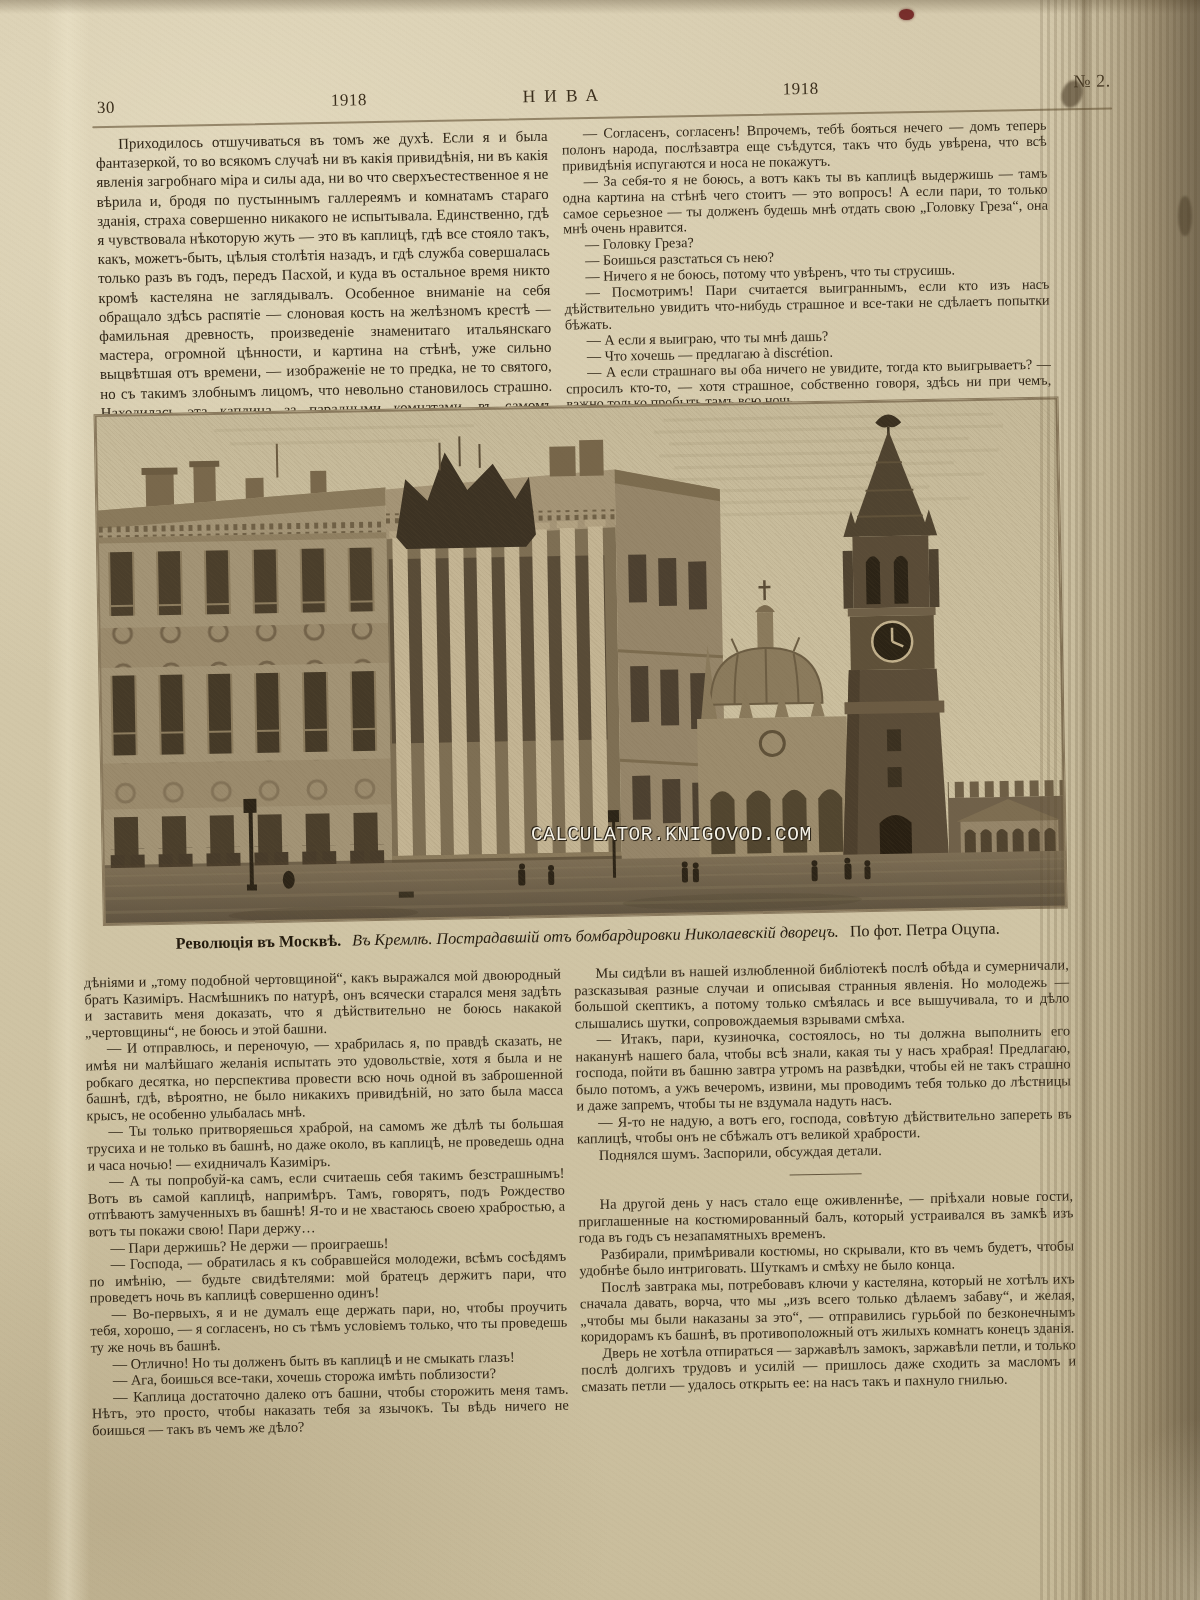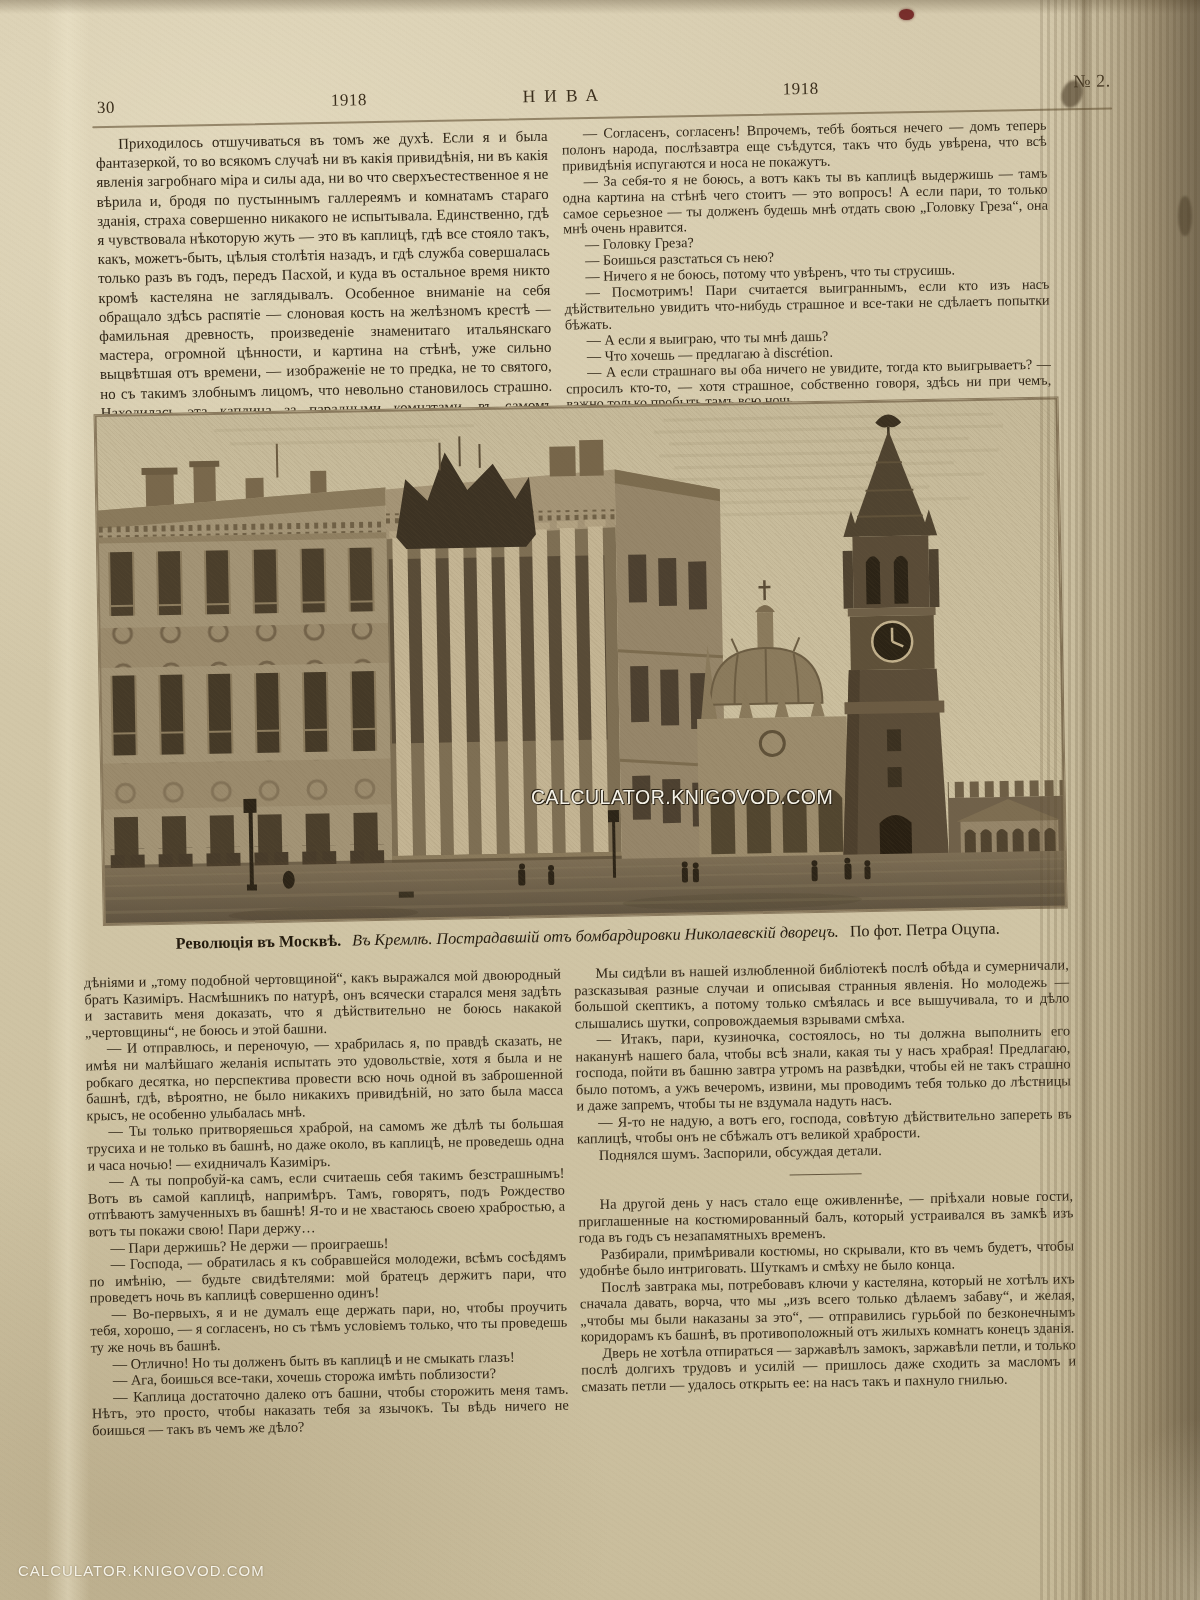--- a/index.html
+++ b/index.html
@@ -55,22 +55,22 @@
     border:1px solid #8a7a5e;box-sizing:border-box;background:#c9bd9e;}
   .photo svg{display:block;width:100%;height:100%;}
   .photo-overlay{position:absolute;inset:0;pointer-events:none;
     background:repeating-linear-gradient(45deg,rgba(110,92,62,.07) 0 1px,rgba(0,0,0,0) 1px 3px);}
 
   .caption{position:absolute;top:936px;left:95px;width:955px;text-align:center;font-size:16.2px;color:#241b0e;}
   .cap-b{font-weight:bold;}
   .cap-i{font-style:italic;margin-left:7px;}
   .cap-c{margin-left:7px;}
 
-  .watermark{position:absolute;z-index:6;font-family:Liberation Sans, sans-serif;
-    color:#f6f3e8;white-space:nowrap;}
+  .watermark{position:absolute;z-index:6;font-family:Liberation Mono, monospace;
+    color:#f6f3e8;white-space:nowrap;margin-top:38px;}
   .wm-photo{left:531px;top:786px;font-size:19.5px;letter-spacing:.5px;
     text-shadow:0 0 2px #2e2619,1px 1px 0 #2e2619,-1px -1px 0 #2e2619;}
   .wm-bottom{left:18px;top:1562px;font-size:15px;letter-spacing:1px;
     text-shadow:0 0 2px rgba(90,76,50,.6);}
 </style>
 </head>
 <body>
 
 <div class="scan">
 

